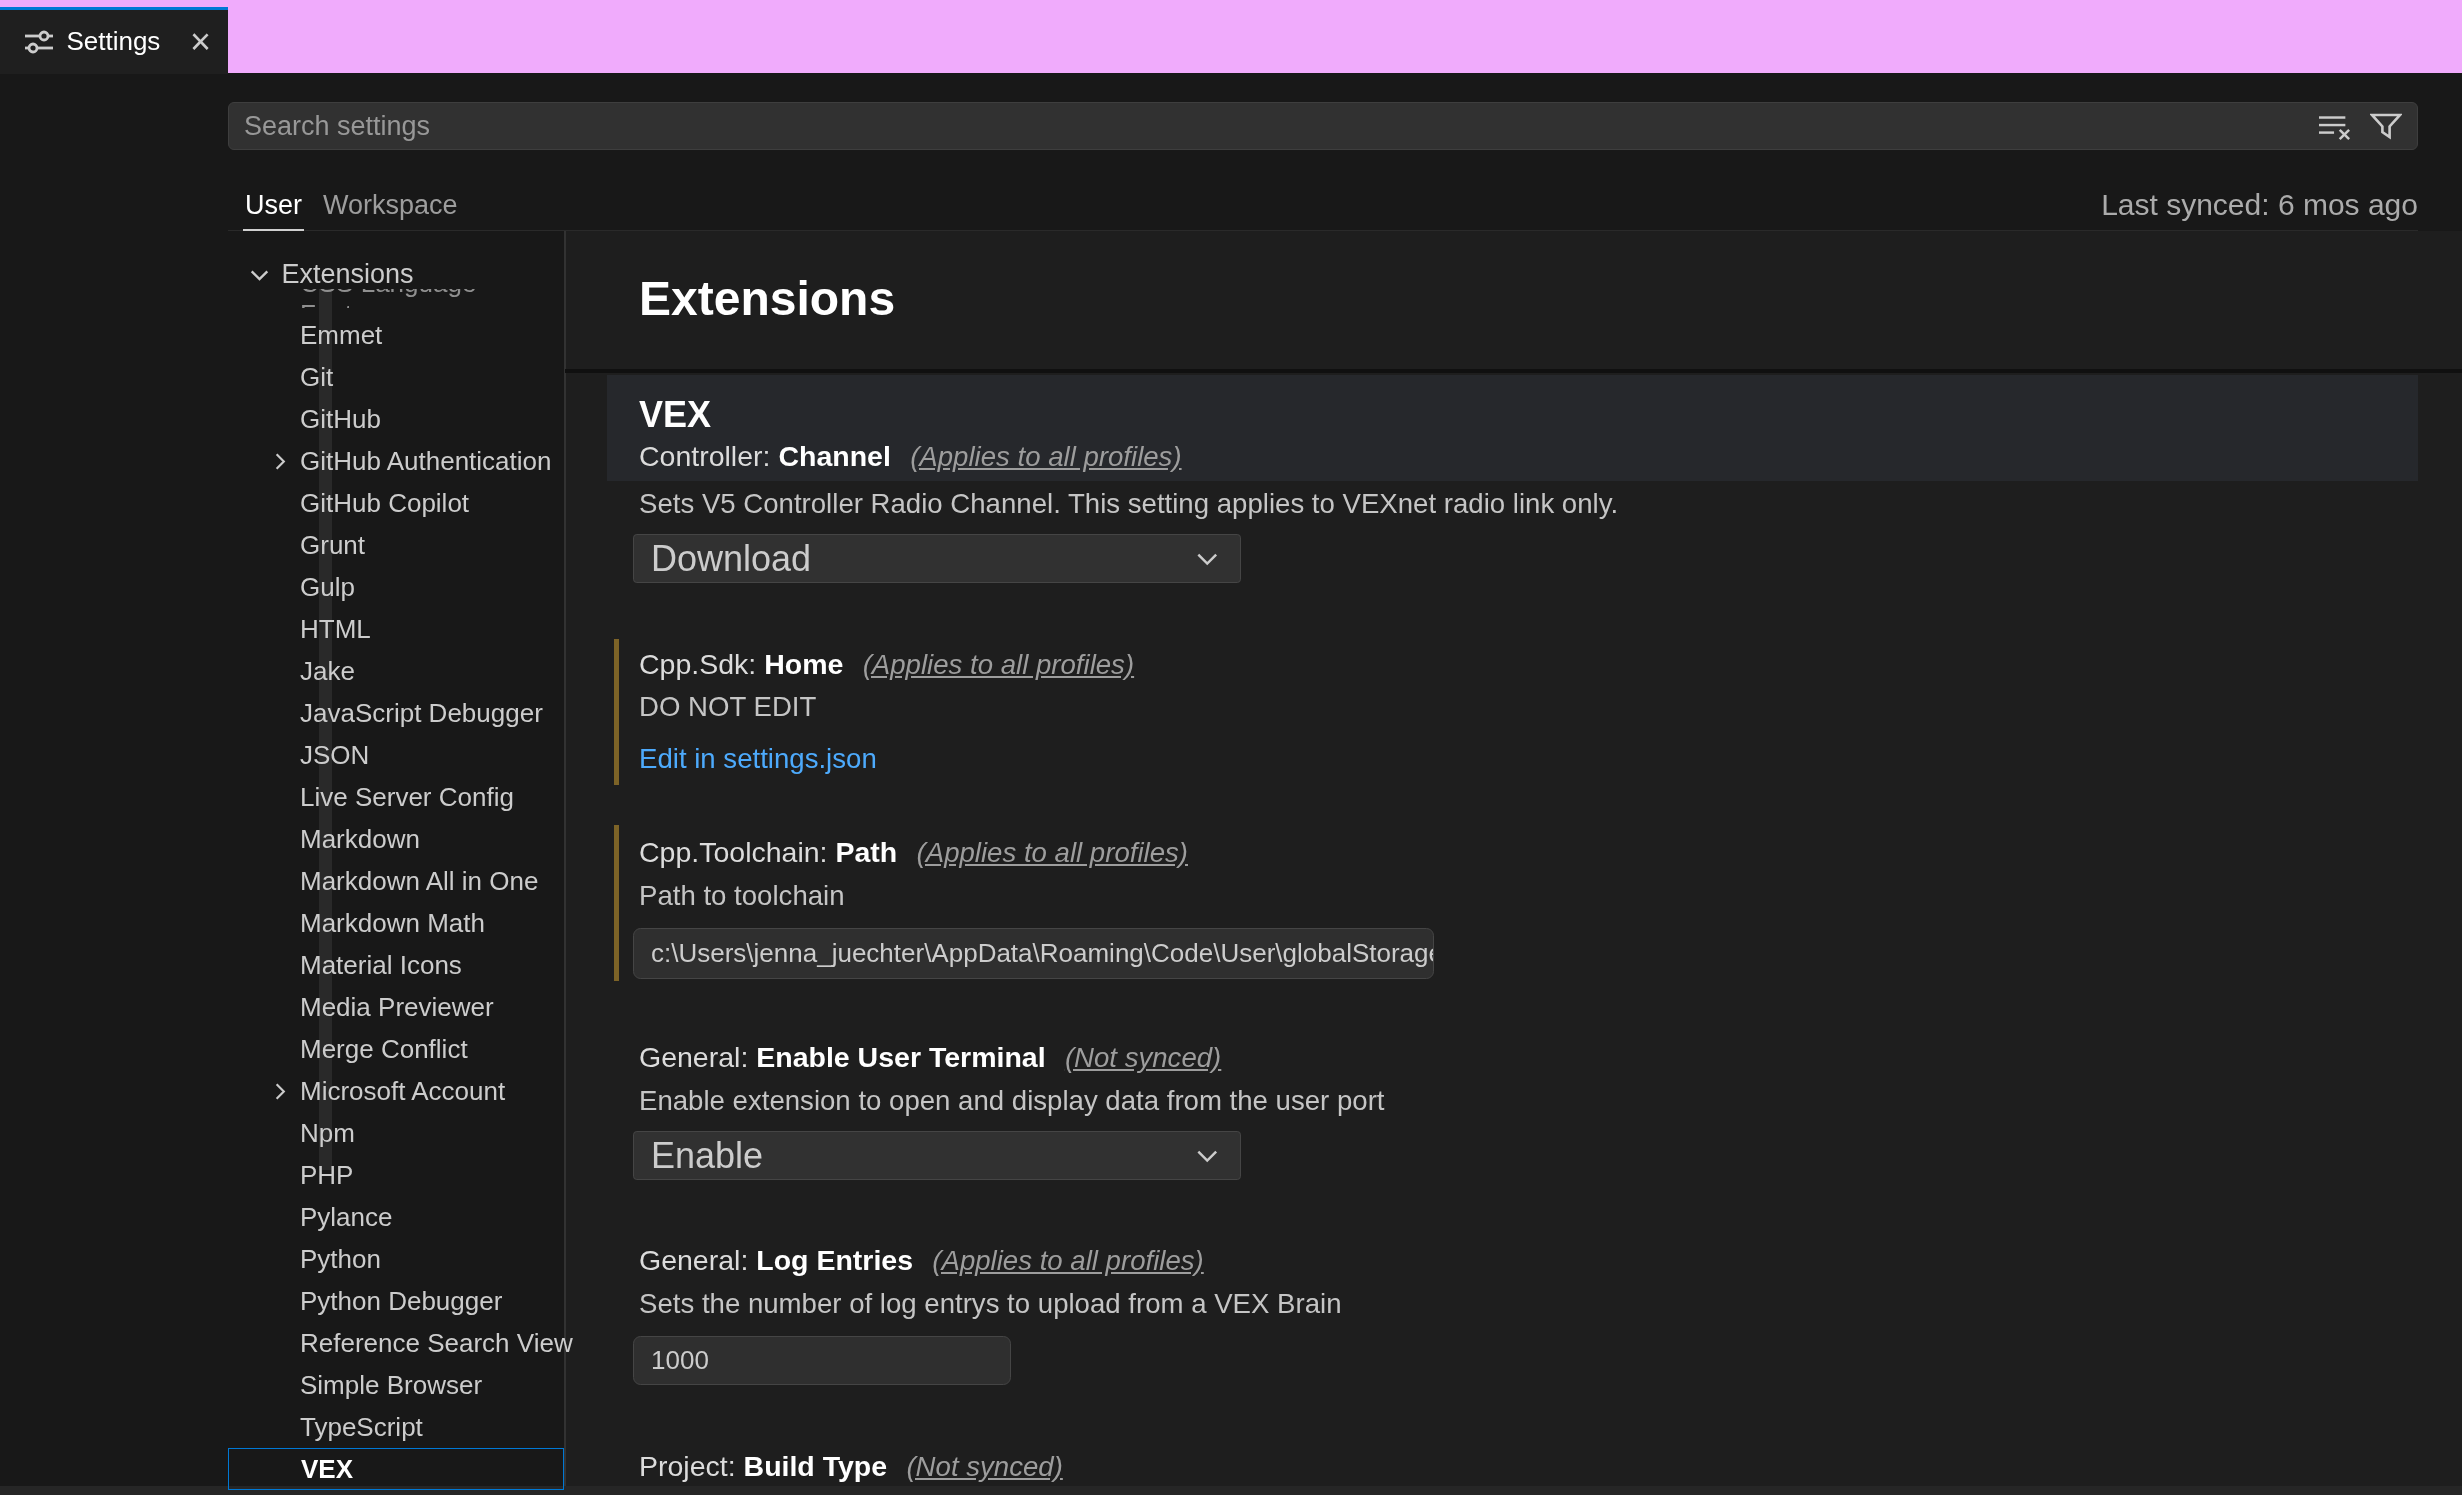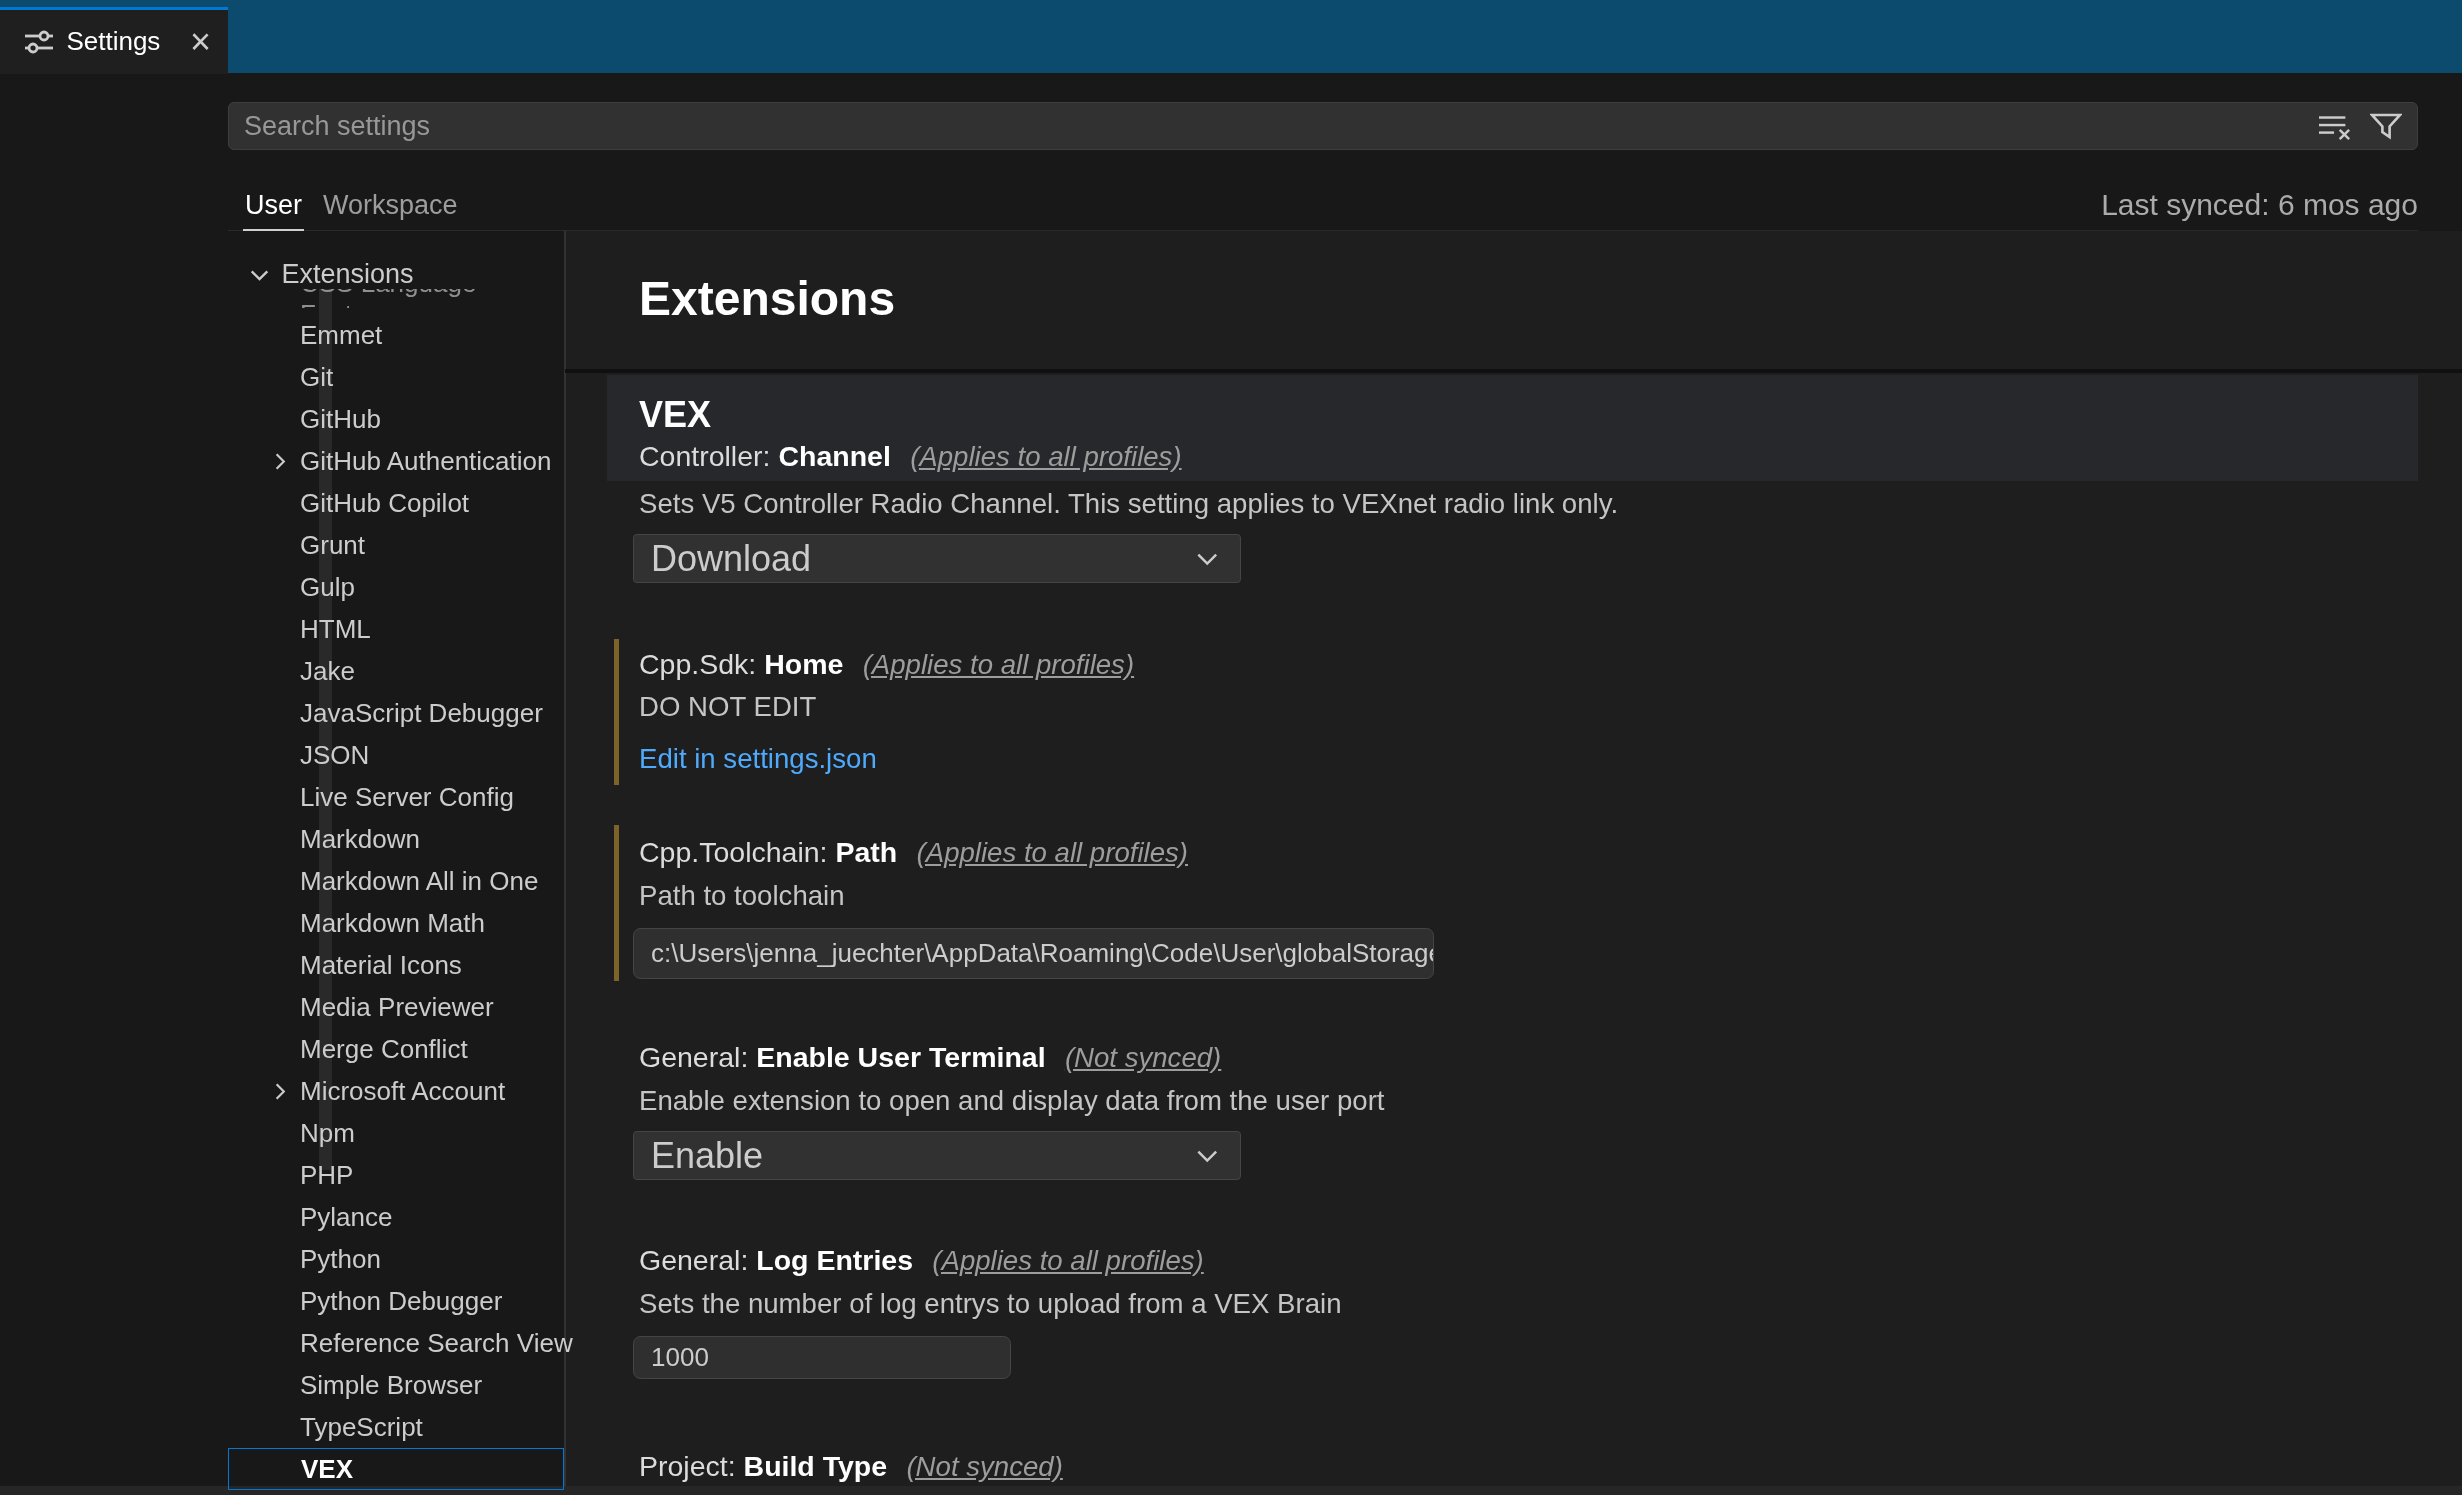--- a/index.html
+++ b/index.html
@@ -1,20 +1,20 @@
 <!DOCTYPE html>
 <html style="font-size:15px"><head>
 <meta charset="utf-8">
 <style>
   html,body{margin:0;padding:0;background:#181818;}
   #root{position:relative;width:2462px;height:1495px;background:#181818;overflow:hidden;
         font-family:"Liberation Sans",sans-serif;color:#cccccc;}
 
   
-  .tab-strip{position:absolute;left:0;top:0;width:2462px;height:73px;background:#0c4a6e;}
+  .tab-strip{position:absolute;left:0;top:0;width:2462px;height:73px;background:#f0abfc;}
   .tab{position:absolute;left:0;top:6.7px;width:228px;height:67px;background:#1f1f1f;
        border-top:3.8px solid #0078d4;box-sizing:border-box;display:flex;align-items:center;}
   .tab .tab-icon{margin-left:23px;width:32px;height:32px;}
   .tab .tab-label{margin-left:11.4px;font-size:26px;color:#ffffff;}
   .tab .tab-close{position:absolute;right:17px;top:50%;transform:translateY(-50%);
        font-size:36px;line-height:36px;color:#cccccc;}
 
   
   .search-box{position:absolute;left:228px;top:102px;width:2190px;height:48px;box-sizing:border-box;
       background:#313131;border:1px solid #3e3e3e;border-radius:6px;display:flex;align-items:center;}
@@ -301,21 +301,21 @@
       <polyline points="3,6 8,11 13,6" fill="none" stroke="#cccccc" stroke-width="1.4"></polyline>
     </svg>
   </div>
 
   <div class="setting-label" style="top:1241px">
     <span class="prefix">General:</span>
     <span class="name">Log Entries</span>
     <span class="scope">(Applies to all profiles)</span>
   </div>
   <div class="setting-desc" style="top:1285px">Sets the number of log entrys to upload from a VEX Brain</div>
-  <div class="text-control" style="top:1336px;width:378px;height:43px">
+  <div class="text-control" style="top:1336px;width:378px;height:49px">
     <span class="text-value">1000</span>
   </div>
 
   <div class="setting-label" style="top:1447px">
     <span class="prefix">Project:</span>
     <span class="name">Build Type</span>
     <span class="scope">(Not synced)</span>
   </div>
 
   <div class="bottom-strip"></div>

